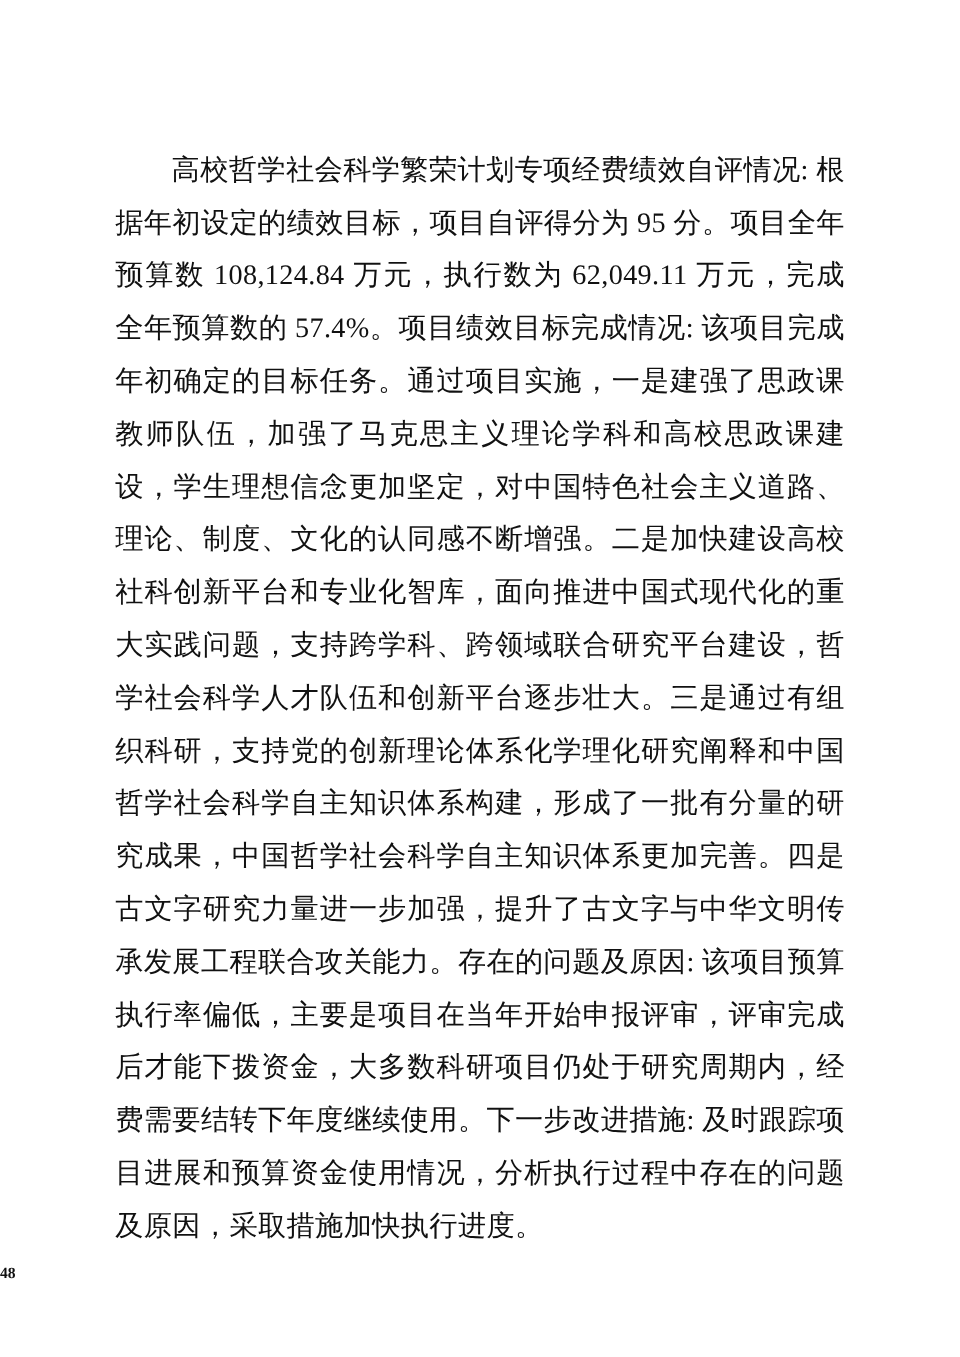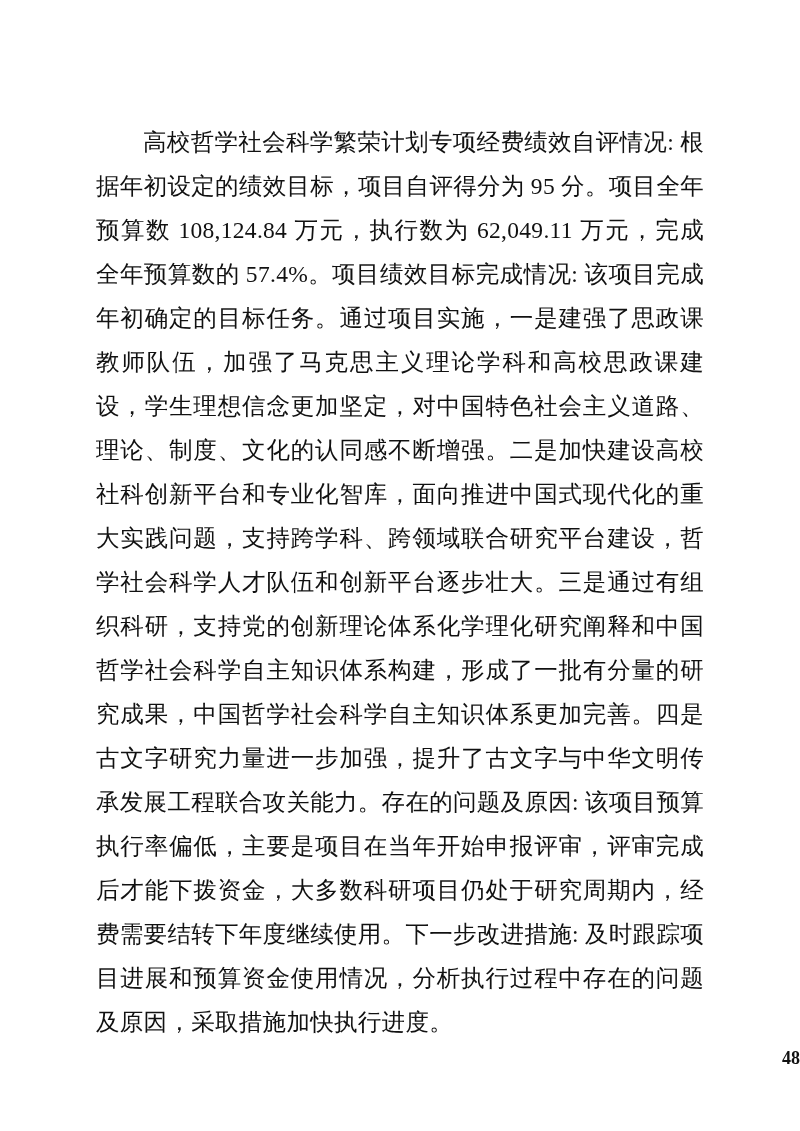--- a/index.html
+++ b/index.html
@@ -31,22 +31,22 @@
     text-indent: 2em;
     letter-spacing: 0.3px;
     color: #111111;
     font-family: "Liberation Serif", "DejaVu Serif", serif;
   }
   .page-number {
     position: absolute;
     left: 0;
     right: 0;
     bottom: 62px;
-    text-align: right;
-    font-size: 18px;
+    text-align: left;
+    font-size: 13px;
     font-weight: bold;
     font-family: "Liberation Serif", "DejaVu Serif", serif;
     color: #111111;
   }
 </style>
 </head>
 <body>
 
 <div class="page">
   <p class="body-text">高校哲学社会科学繁荣计划专项经费绩效自评情况: 根据年初设定的绩效目标，项目自评得分为 95 分。项目全年预算数 108,124.84 万元，执行数为 62,049.11 万元，完成全年预算数的 57.4%。项目绩效目标完成情况: 该项目完成年初确定的目标任务。通过项目实施，一是建强了思政课教师队伍，加强了马克思主义理论学科和高校思政课建设，学生理想信念更加坚定，对中国特色社会主义道路、理论、制度、文化的认同感不断增强。二是加快建设高校社科创新平台和专业化智库，面向推进中国式现代化的重大实践问题，支持跨学科、跨领域联合研究平台建设，哲学社会科学人才队伍和创新平台逐步壮大。三是通过有组织科研，支持党的创新理论体系化学理化研究阐释和中国哲学社会科学自主知识体系构建，形成了一批有分量的研究成果，中国哲学社会科学自主知识体系更加完善。四是古文字研究力量进一步加强，提升了古文字与中华文明传承发展工程联合攻关能力。存在的问题及原因: 该项目预算执行率偏低，主要是项目在当年开始申报评审，评审完成后才能下拨资金，大多数科研项目仍处于研究周期内，经费需要结转下年度继续使用。下一步改进措施: 及时跟踪项目进展和预算资金使用情况，分析执行过程中存在的问题及原因，采取措施加快执行进度。</p>

